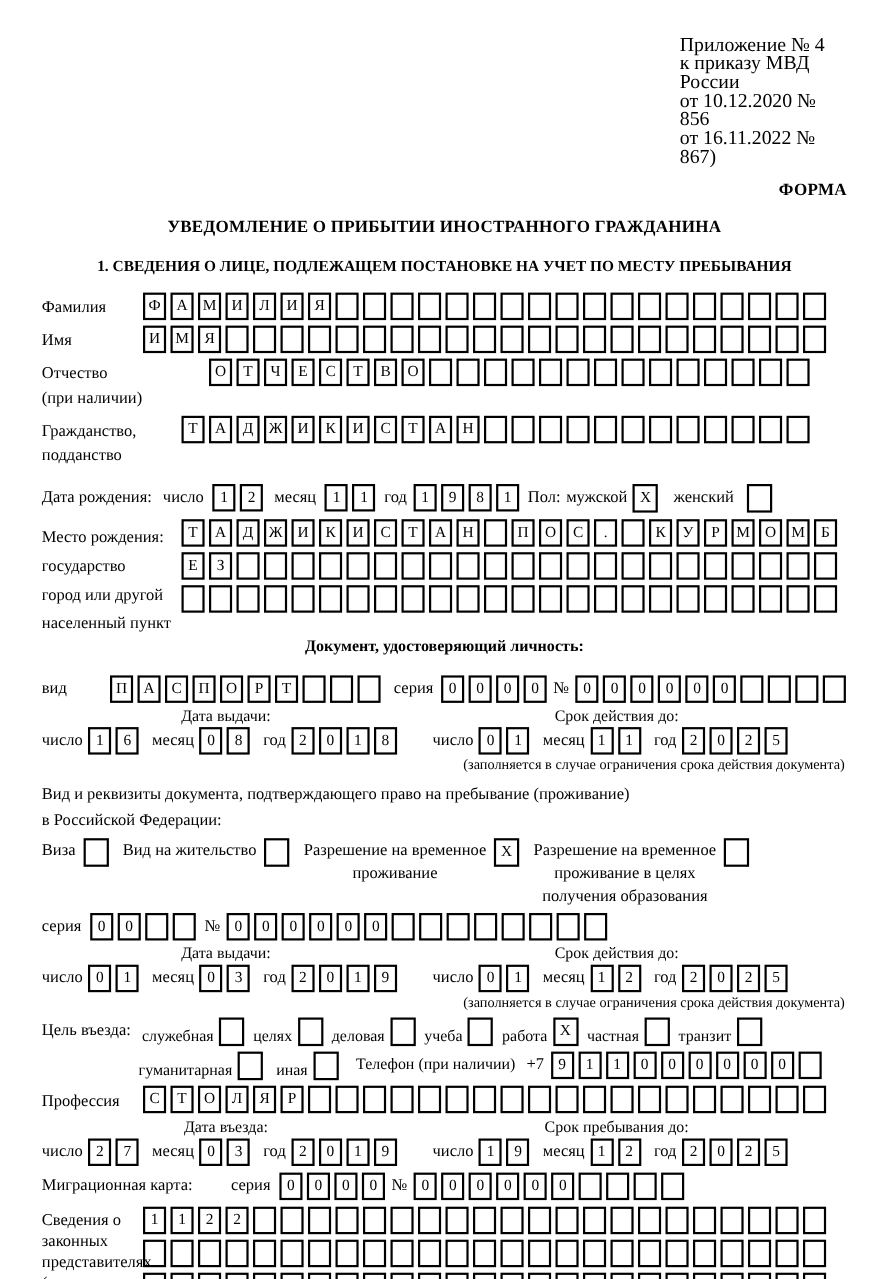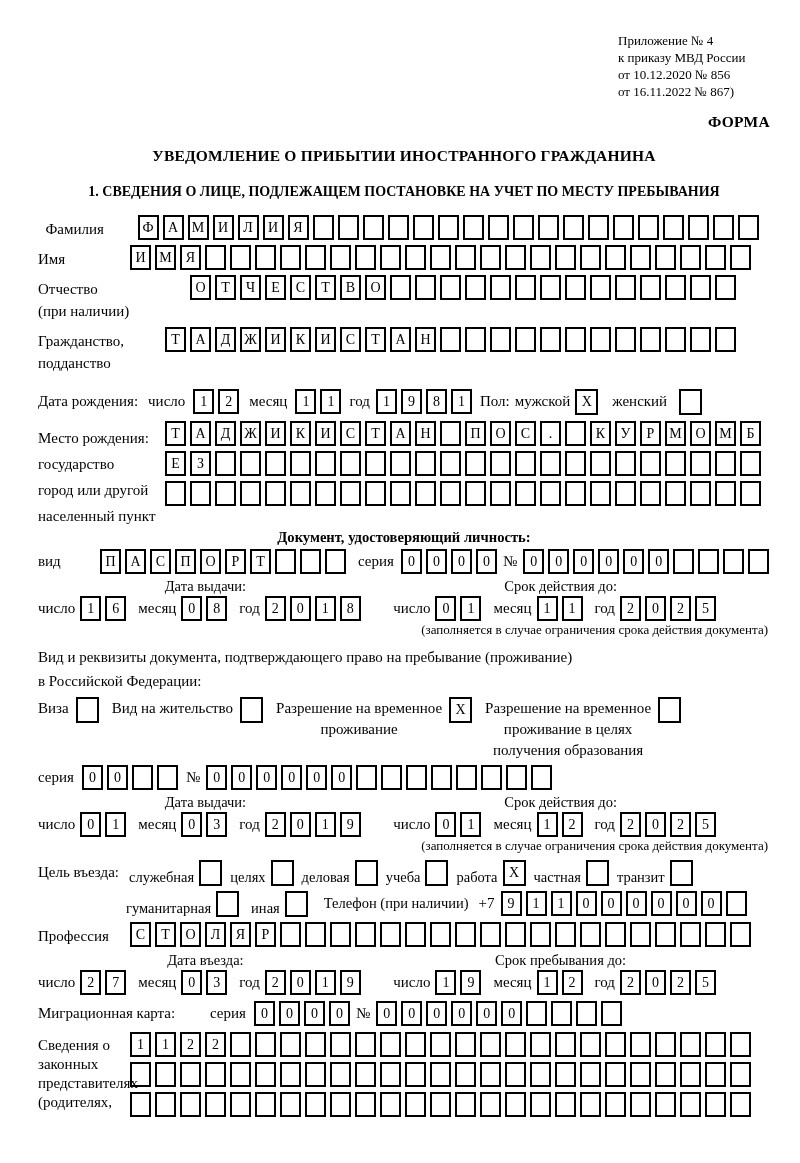--- a/index.html
+++ b/index.html
@@ -4,21 +4,21 @@
 <style>
   html,body{margin:0;padding:0;}
   body{
     width:800px;height:1163px;box-sizing:border-box;
     background:#ffffff;color:#000;
     font-family:"Liberation Serif","DejaVu Serif",serif;
     font-size:15px;
     padding:32px 30px 0 38px;
     overflow:hidden;
   }
-  .appendix{margin-left:580px;font-size:13px;line-height:17px;}
+  .appendix{margin-left:580px;font-size:18px;line-height:17px;}
   .appendix .ed{margin-top:4px;}
   .forma{margin-top:13px;text-align:right;font-weight:bold;font-size:15.5px;letter-spacing:.3px;}
   .title{margin-top:12px;text-align:center;font-weight:bold;font-size:15.5px;line-height:25px;letter-spacing:.2px;}
   .title-underline{display:inline-block;width:54px;height:13px;border-bottom:2px solid #333;margin-left:8px;}
   .sec-heading{margin-top:16px;text-align:center;font-weight:bold;font-size:14px;}
 
   .frow{display:flex;align-items:flex-start;flex-wrap:nowrap;}
   .lbl{flex:none;padding-top:4px;line-height:20px;}
   .cells{display:flex;flex:none;}
   .cell{
@@ -59,21 +59,21 @@
   <div>от 16.11.2022 № 867)</div>
 </div>
 <div class="forma">ФОРМА</div>
 
 <div class="title">
   <div>УВЕДОМЛЕНИЕ О ПРИБЫТИИ ИНОСТРАННОГО ГРАЖДАНИНА</div>
 </div>
 
 <div class="sec-heading">1. СВЕДЕНИЯ О ЛИЦЕ, ПОДЛЕЖАЩЕМ ПОСТАНОВКЕ НА УЧЕТ ПО МЕСТУ ПРЕБЫВАНИЯ</div>
 
-<div class="frow" style="margin-top:15px;justify-content:center;">
+<div class="frow" style="margin-top:15px;">
   <div class="lbl" style="width:92px;">Фамилия</div>
   <div class="cells">
       <span class="cell">Ф</span>
       <span class="cell">А</span>
       <span class="cell">М</span>
       <span class="cell">И</span>
       <span class="cell">Л</span>
       <span class="cell">И</span>
       <span class="cell">Я</span>
       <span class="cell"></span>
@@ -301,21 +301,21 @@
         <span class="cell"></span>
         <span class="cell"></span>
         <span class="cell"></span>
         <span class="cell"></span>
       </div>
   </div>
 </div>
 
 <div style="text-align:center;font-weight:bold;font-size:14.6px;margin-top:0;">Документ, удостоверяющий личность:</div>
 
-<div class="frow" style="margin-top:3px;">
+<div class="frow" style="margin-top:17px;">
   <div class="ilbl" style="width:62px;">вид</div>
   <div class="cells">
       <span class="cell">П</span>
       <span class="cell">А</span>
       <span class="cell">С</span>
       <span class="cell">П</span>
       <span class="cell">О</span>
       <span class="cell">Р</span>
       <span class="cell">Т</span>
       <span class="cell"></span>

